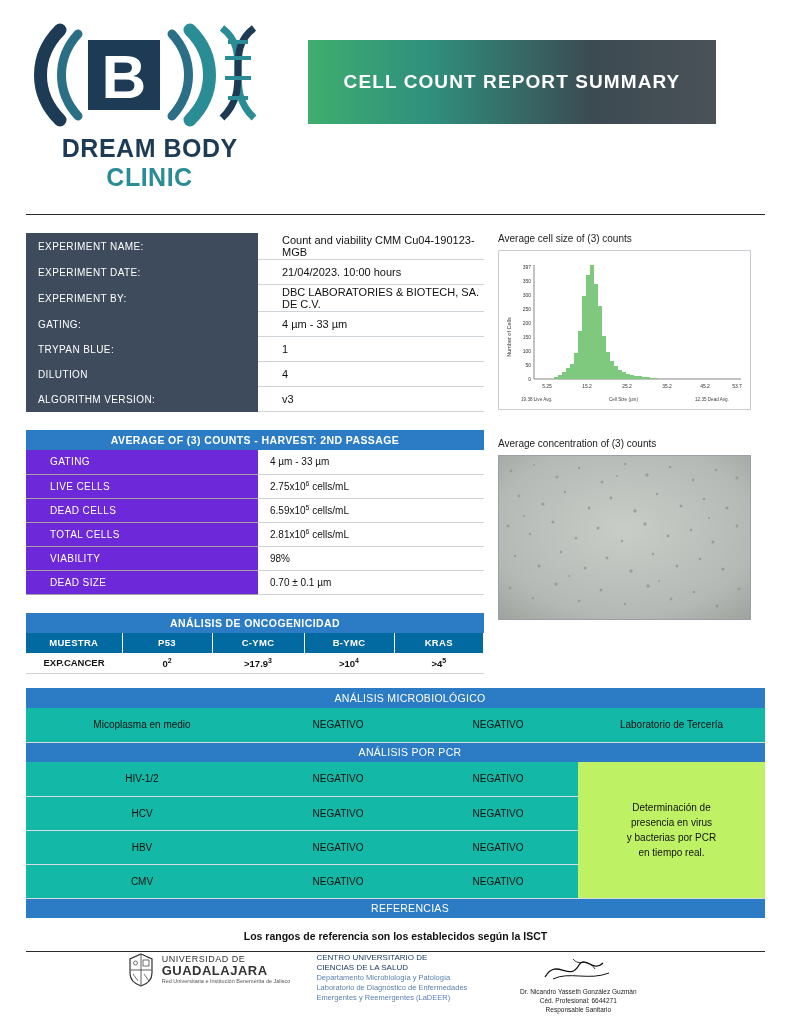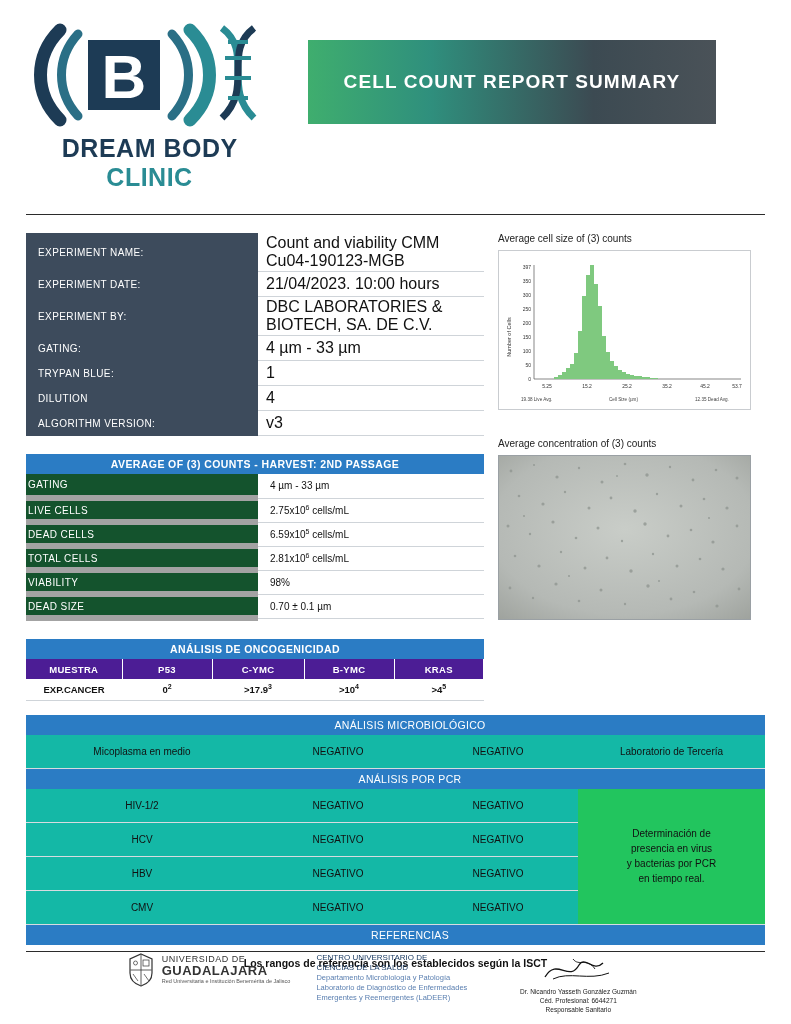--- a/index.html
+++ b/index.html
@@ -57,63 +57,63 @@
   .right-col { width: 272px; margin-left: 14px; }
 
   
   table { border-collapse: collapse; width: 100%; }
   .info-tbl td { height: 25px; font-size: 10.5px; vertical-align: middle; }
   .info-tbl td.k {
     width: 232px; background: #3d4b5c; color:#fff; padding-left: 12px;
     letter-spacing:.4px; font-size: 10px;
   }
   .info-tbl td.v {
-    background: #ffffff; padding-left: 8px; color:#111; font-size: 16px;
+    background: #ffffff; padding-left: 24px; color:#111; font-size: 11px;
     border-bottom: 1px solid #cfd4d9;
   }
   .spacer-18 { height: 18px; }
 
   
   .bar {
     background: #2b7cc4; color: #fff; text-align: center;
     font-size: 10.5px; font-weight: bold; letter-spacing: .4px;
     height: 20px; line-height: 20px;
   }
 
   
   .avg-tbl td { height: 24px; font-size: 10px; }
   .avg-tbl td.k {
-    width: 232px; background:#14532d; color:#fff; padding-left: 2px; letter-spacing:.4px;
-    border-bottom: 6px solid #a3a3a3;
+    width: 232px; background:#6d28d9; color:#fff; padding-left: 24px; letter-spacing:.4px;
+    border-bottom: 1px solid #a3a3a3;
   }
   .avg-tbl td.v {
     background:#fff; padding-left: 12px; border-bottom: 1px solid #cfd4d9; color:#111;
   }
   .sup { font-size: 7px; vertical-align: super; }
 
   
   .onco-tbl { width: 458px; }
   .onco-tbl th {
-    background: #4c1d95; color:#fff; font-size: 9.5px; height: 20px; font-weight: bold;
+    background: #0369a1; color:#fff; font-size: 9.5px; height: 20px; font-weight: bold;
     letter-spacing: .3px; border-right: 1px solid #fff;
   }
   .onco-tbl td {
     font-size: 9.5px; height: 21px; text-align: center; background:#fff;
     border-bottom: 1px solid #cfd4d9; font-weight: bold; color:#111;
   }
   .onco-tbl td.first { font-weight: bold; }
 
   
   .micro { width: 739px; margin-top: 14px; }
   .micro-row td {
     font-size: 10px; text-align: center; height: 34px; background:#14b8a6;
     border-bottom: 1px solid #d7dbe0; color:#111;
   }
   .micro-row td.note {
-    background:#22c55e; font-size: 10px; line-height: 15px;
+    background:#bef264; font-size: 10px; line-height: 15px;
   }
   .micro-head td {
     background:#2b7cc4; color:#fff; text-align:center; font-weight:normal;
     font-size: 10.5px; height: 20px; letter-spacing:.3px;padding-left:30px;
   }
   .ref-note {
     text-align:center; font-size: 10.5px; font-weight:bold; padding: 12px 0 0 0; color:#111;
   }
 
   

